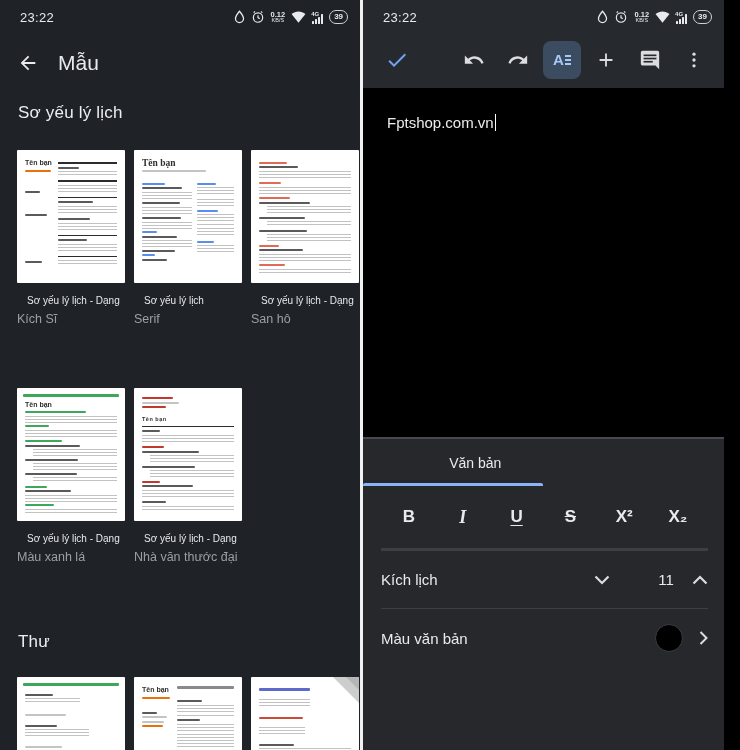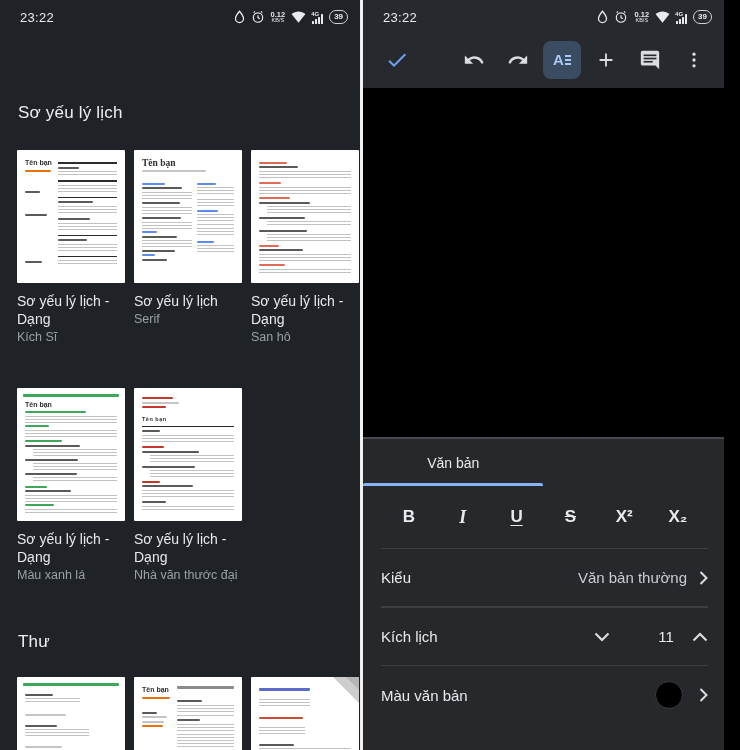--- a/index.html
+++ b/index.html
@@ -27,21 +27,21 @@
   .tpl-header { position:absolute; top:36px; left:0; right:0; height:54px; display:flex; align-items:center; color:#e8eaed; }
   .back-btn { width:44px; height:44px; margin-left:6px; display:grid; place-items:center; }
   .tpl-title { font-size:21px; margin-left:8px; }
   .sec-title { position:absolute; left:18px; color:#eceef0; font-size:17px; font-weight:500; letter-spacing:.2px; }
   .sec-resume { top:103px; }
   .sec-letter { top:632px; }
   .cards-row { position:absolute; left:17px; display:flex; gap:9px; }
   .row1 { top:150px; } .row2 { top:388px; } .row3 { top:677px; }
   .card { width:108px; }
   .thumb { width:108px; height:133px; background:#ffffff; border-radius:1px; padding:9px 8px; overflow:hidden; position:relative; }
-  .card-name { margin-top:9px; color:#e8eaed; font-size:14px; line-height:18px; }
+  .card-name { margin-top:9px; color:#e8eaed; font-size:10px; line-height:18px;margin-left:10px; }
   .card-variant { color:#9aa0a6; font-size:12.5px; line-height:17px; margin-top:1px; }
 
   
   .mt { font-weight:bold; color:#2f2f2f; font-size:7px; line-height:8px; }
   .mt.serif { font-family:"Liberation Serif", serif; font-size:9.5px; }
   .mt.caps { font-size:5.5px; letter-spacing:.5px; }
   .mb { height:2px; border-radius:1px; background:#c4c4c4; margin:2.5px 0; }
   .mb.d { background:#5a5a5a; }
   .mrule { height:1.5px; background:#2c2c2c; margin:3px 0; }
   .mpar { background:repeating-linear-gradient(to bottom,#c2c2c2 0 1px,transparent 1px 3.2px); margin:2px 0; }
@@ -55,21 +55,21 @@
   .tb-btn { width:44px; height:44px; display:grid; place-items:center; }
   .tb-spacer { flex:1; }
   .fmt-active { width:38px; height:38px; border-radius:8px; background:#3b4b60; display:grid; place-items:center; }
   .doc { position:absolute; top:88px; left:0; right:0; height:349px; background:#000; }
   .doc-text { position:absolute; left:24px; top:26px; color:#ececec; font-size:15px; }
   .caret { display:inline-block; width:1.5px; height:17px; background:#fff; margin-left:1px; vertical-align:-3px; }
 
   .panel { position:absolute; top:437px; left:0; right:0; height:313px; background:#26282c; border-top:2px solid #47494e; overflow:hidden; }
   .tabs { position:relative; height:47px; display:flex; }
   .tab { width:50%; display:grid; place-items:center; font-size:14px; color:#9aa0a6; }
-  .tab.active { color:#e8eaed; }
+  .tab.active { color:#e8eaed;margin-left:22px; }
   .tab-underline { position:absolute; left:0; bottom:0; width:50%; height:3px; background:#8ab4f8; border-radius:2px 2px 0 0; }
   .fmt-row { height:62px; display:flex; align-items:center; justify-content:space-between; padding:0 26px; }
   .fmt-btn { width:40px; height:40px; display:grid; place-items:center; color:#e8eaed; font-size:17px; font-weight:bold; }
   .fmt-btn.it { font-style:italic; font-family:"Liberation Serif", serif; font-size:18px; }
   .fmt-btn.un span { text-decoration:underline; text-underline-offset:3px; }
   .fmt-btn.st span { text-decoration:line-through; }
   .sep { height:1px; background:#3c4043; margin:0 16px 0 18px; }
   .prow { height:57px; display:flex; align-items:center; padding:0 16px 0 18px; }
   .prow-label { color:#e8eaed; font-size:15px; }
   .prow-fill { flex:1; }
@@ -111,20 +111,28 @@
           <span class="nt">4G</span>
           <i style="height:3px"></i>
             <i style="height:5px"></i>
             <i style="height:7px"></i>
             <i style="height:10px"></i>
         </span>
         <span class="sb-batt">39</span>
       </span>
     </div>
 
+    <div class="tpl-header">
+      <span class="back-btn">
+        <svg width="22" height="22" viewBox="0 0 24 24">
+            <path d="M20 11H7.8l5.6-5.6L12 4l-8 8 8 8 1.4-1.4L7.8 13H20v-2z" fill="#e8eaed"></path>
+          </svg>
+      </span>
+      <span class="tpl-title">Mẫu</span>
+    </div>
 
     <div class="sec-title sec-resume">Sơ yếu lý lịch</div>
 
     <div class="cards-row row1">
       <div class="card">
         <div class="thumb">
           <div class="cols">
             <div style="width:32%">
               <div class="mt">Tên bạn</div>
               <div class="mb" style="background:#e8710a;width:92%"></div>
@@ -412,20 +420,23 @@
         <svg width="20" height="20" viewBox="0 0 24 24">
             <g fill="#dadce0">
               <circle cx="12" cy="5" r="2"></circle>
               <circle cx="12" cy="12" r="2"></circle>
               <circle cx="12" cy="19" r="2"></circle>
             </g>
           </svg>
       </span>
     </div>
 
+    <div class="doc">
+      <div class="doc-text"><span>Fptshop.com.vn</span><span class="caret"></span></div>
+    </div>
 
     <div class="panel">
       <div class="tabs">
         <div class="tab active">Văn bản</div>
         <div class="tab-underline"></div>
       </div>
 
       <div class="fmt-row">
         <span class="fmt-btn">B</span>
         <span class="fmt-btn it">I</span>
@@ -434,28 +445,20 @@
           </span>
         <span class="fmt-btn st">
             <span>S</span>
           </span>
         <span class="fmt-btn">X²</span>
         <span class="fmt-btn">X₂</span>
       </div>
 
       <div class="sep"></div>
 
-      <div class="prow">
-        <span class="prow-label">Kiểu</span>
-        <span class="prow-fill"></span>
-        <span class="prow-value">Văn bản thường</span>
-        <svg class="chev" width="9" height="14" viewBox="0 0 9 14">
-            <path d="M1.5 1l6 6-6 6" stroke="#dadce0" stroke-width="2" fill="none"></path>
-          </svg>
-      </div>
 
       <div class="sep"></div>
 
 
       <div class="sep"></div>
 
       <div class="prow">
         <span class="prow-label">Kích lịch</span>
         <span class="prow-fill"></span>
         <svg class="chev size-chev-down" width="16" height="10" viewBox="0 0 16 10">

